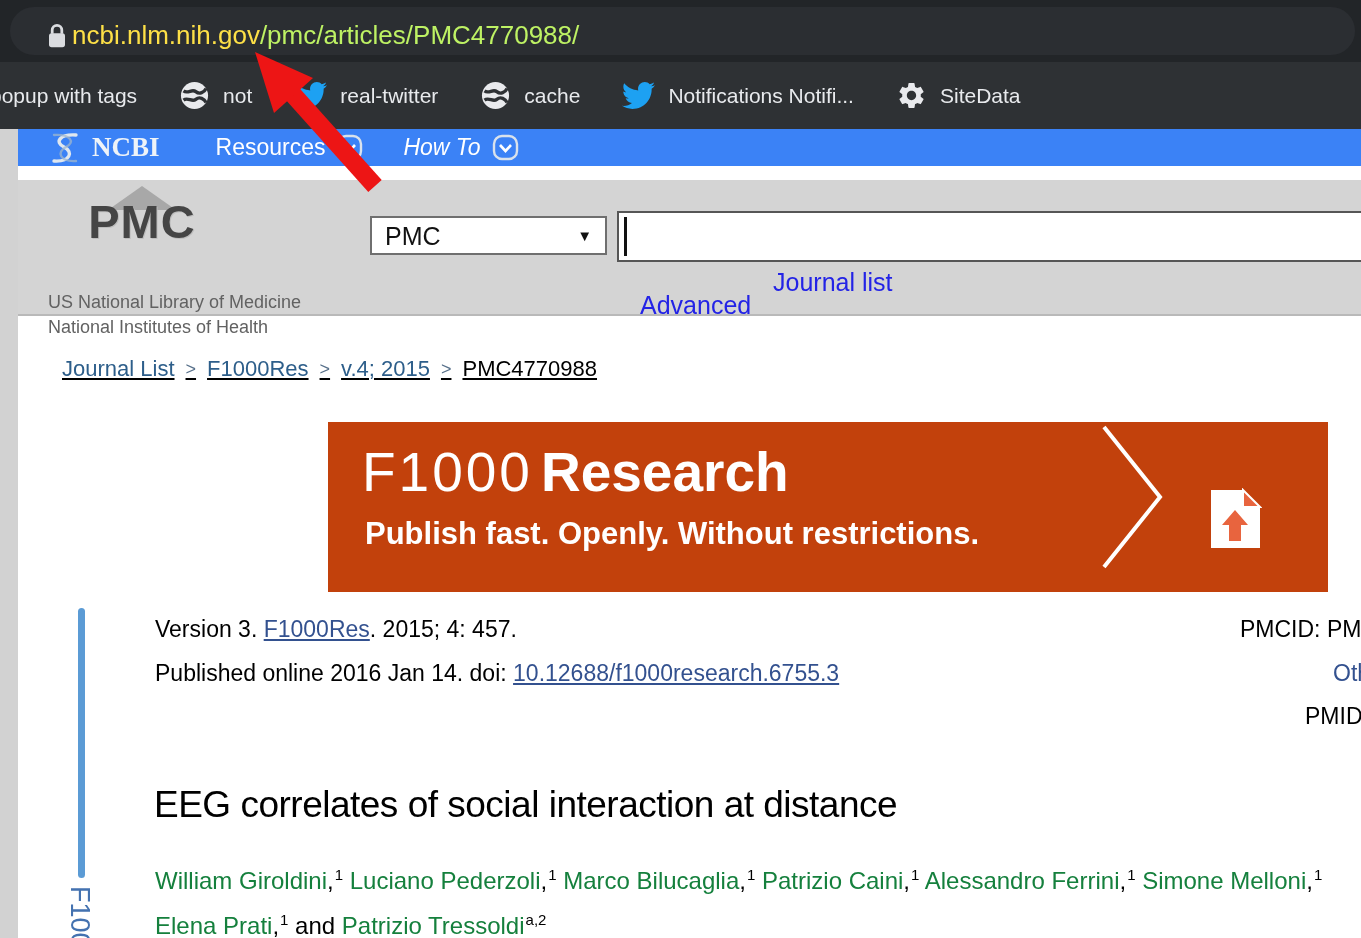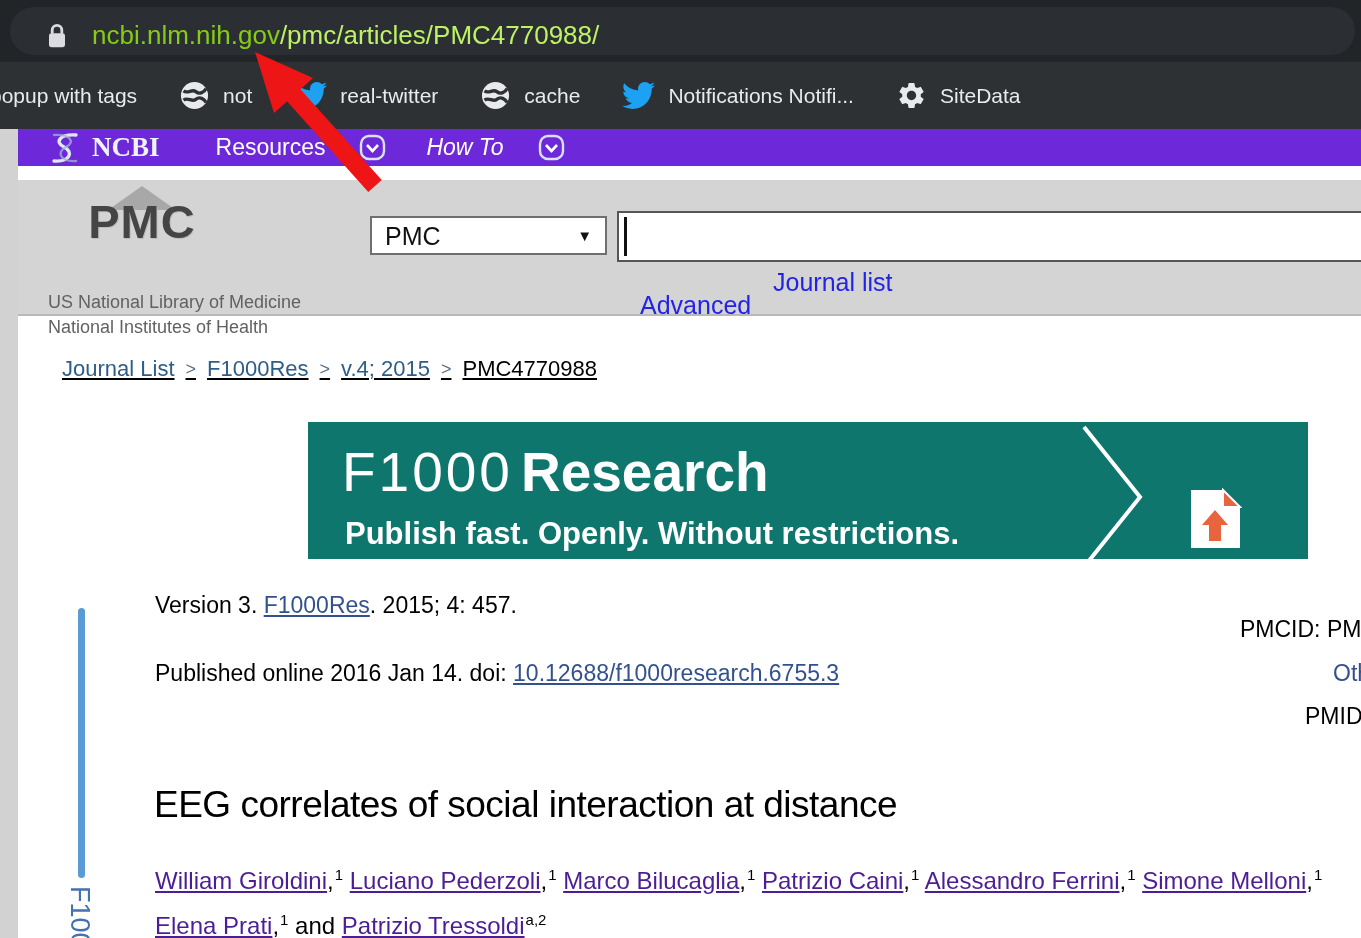--- a/index.html
+++ b/index.html
@@ -5,38 +5,38 @@
   * { margin:0; padding:0; box-sizing:border-box; }
   html,body { margin:0; padding:0; }
   body { font-family:"Liberation Sans", sans-serif; }
   #screen { position:relative; width:1361px; height:938px; overflow:hidden; background:#ffffff; }
 
   
   #topbar { position:absolute; left:0; top:0; width:1361px; height:62px; background:#222528; }
   #url-pill { position:absolute; left:10px; top:7px; width:1345px; height:48px; border-radius:24px; background:#2b2e32; }
   #lock { position:absolute; left:34px; top:14px; }
   #url-text { position:absolute; left:62px; top:13px; font-size:26px; white-space:nowrap; }
-  .url-domain { color:#84cc16;margin-left:20px; }
+  .url-domain { color:#fde047; }
   .url-path { color:#bef264; }
 
   #bookmarks-bar { position:absolute; left:0; top:62px; width:1361px; height:67px; background:#2e3134;
                    display:flex; align-items:center; column-gap:42px; overflow:hidden; }
   .bm-item { display:flex; align-items:center; column-gap:13px; flex:none; }
   .bm-item:first-child { margin-left:-10px; }
   .bm-label { color:#e8eaed; font-size:21px; white-space:nowrap; }
 
   
   #page-strip { position:absolute; left:0; top:129px; width:18px; height:809px; background:#d2d2d2; }
 
   
-  #ncbi-bar { position:absolute; left:18px; top:129px; width:1343px; height:37px; background:#6d28d9;
+  #ncbi-bar { position:absolute; left:18px; top:129px; width:1343px; height:37px; background:#3b82f6;
               display:flex; align-items:center; color:#ffffff; }
   #ncbi-logo { margin-left:28px; display:flex; align-items:center; cursor:default; }
   #ncbi-brand { font-family:"Liberation Serif", serif; font-weight:bold; font-size:27px; margin-left:8px; color:#eef3f8; }
-  .nav-menu { display:flex; align-items:center; font-size:23px; color:#ffffff;gap:23px; }
+  .nav-menu { display:flex; align-items:center; font-size:23px; color:#ffffff; }
   #menu-resources { margin-left:56px; }
   #menu-howto { margin-left:40px;font-style:italic; }
   .chev-badge { margin-left:11px; display:inline-flex; }
 
   
   #pmc-header { position:absolute; left:18px; top:180px; width:1343px; height:136px; background:#d4d4d4; border-bottom:2px solid #b9b9b9; }
   #pmc-logo { position:absolute; left:62px; top:6px; width:124px; text-align:center; }
   #pmc-roof { width:0; height:0; margin:0 auto; border-left:34px solid transparent; border-right:34px solid transparent; border-bottom:24px solid #a8a8a8; }
   #pmc-logo-text { font-size:47px; font-weight:bold; color:#454545; letter-spacing:1px; margin-top:-16px; text-shadow:1px 1px 0 #bdbdbd; }
   .org-line { position:absolute; left:30px; font-size:18px; color:#626262; white-space:nowrap;margin-top:32px; }
@@ -52,46 +52,46 @@
   #link-advanced { left:622px;margin-top:23px; }
   #link-journal-list { left:755px; }
 
   
   #breadcrumb { position:absolute; left:62px; top:356px; font-size:22px; white-space:nowrap;text-decoration:underline; }
   .bc-item { color:#2d5e8a; }
   .bc-item.current { color:#000000; }
   .bc-sep { color:#57708a; font-size:18px; margin:0 11px; vertical-align:1px; }
 
   
-  #banner { position:absolute; left:308px; top:422px; width:1000px; height:137px; background:#0f766e; cursor:pointer; }
+  #banner { position:absolute; left:328px; top:422px; width:1000px; height:170px; background:#c2410c; cursor:pointer; }
   #banner-brand { position:absolute; left:34px; top:18px; color:#ffffff; white-space:nowrap; }
   #brand-light { font-size:55px; font-weight:normal; letter-spacing:3px; }
   #brand-bold { font-size:55px; font-weight:bold; margin-left:8px; }
   #banner-tagline { position:absolute; left:37px; top:94px; color:#ffffff; font-size:31px; font-weight:bold; white-space:nowrap; }
   #banner-chevron { position:absolute; left:768px; top:0; }
   #banner-doc { position:absolute; left:880px; top:66px; }
 
   
   #side-rule { position:absolute; left:78px; top:608px; width:7px; height:270px; background:#5b9bd5; border-radius:4px; }
   #side-label { position:absolute; left:64px; top:886px; writing-mode:vertical-rl; font-size:27px; color:#4472b0; white-space:nowrap; }
 
   .cite-line { position:absolute; left:155px; font-size:23px; color:#000000; white-space:nowrap; }
-  #cite1 { top:592px;text-align:center; }
+  #cite1 { top:616px;text-align:center; }
   #cite2 { top:660px; }
   .art-link { color:#33518f; text-decoration:underline; cursor:pointer; }
   .meta-line { position:absolute; font-size:23px; color:#000000; white-space:nowrap; }
   #meta-pmcid { left:1240px; top:616px; }
   #meta-other { left:1333px; top:660px; color:#33518f; cursor:pointer; }
   #meta-pmid  { left:1305px; top:703px; }
 
   #article-title { position:absolute; left:154px; top:784px; font-size:37px; font-weight:400; color:#000000; letter-spacing:-0.5px; white-space:nowrap; }
 
   #author-list { position:absolute; left:155px; top:858px; font-size:24px; color:#000000; }
   .author-line { white-space:nowrap; height:45px; line-height:45px; }
-  .author-link { color:#4c1d95; text-decoration:underline; cursor:pointer; }
+  .author-link { color:#15803d; cursor:pointer; }
   .author-sup { font-size:15px; position:relative; top:-9px; color:#000000; margin-left:1px; }
   .author-plain { color:#000000; }
 
   
   #red-arrow { position:absolute; left:225px; top:40px; z-index:50; pointer-events:none; }
 </style>
 </head>
 <body>
 
 <div id="screen">

